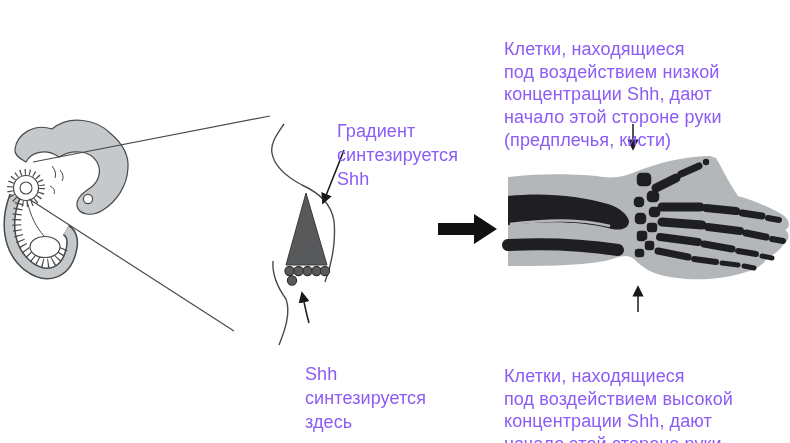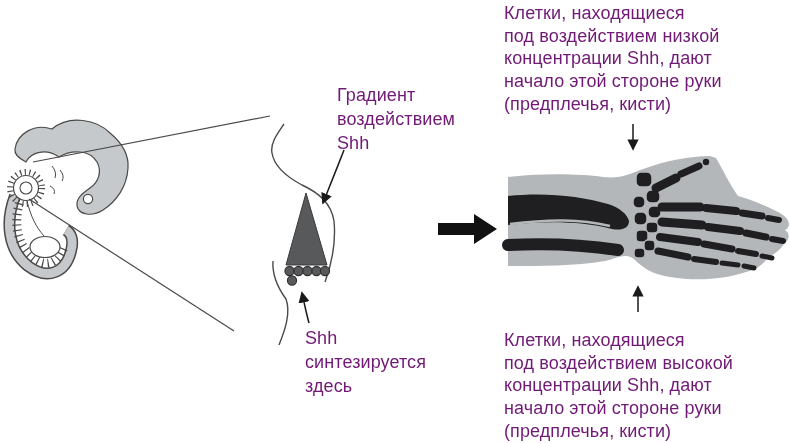--- a/index.html
+++ b/index.html
@@ -2,22 +2,22 @@
 <html><head>
 <meta charset="utf-8">
 <style>
   html,body{margin:0;padding:0;background:#fff;}
   .canvas{
     position:relative;width:790px;height:443px;background:#ffffff;
     font-family:"Liberation Sans",sans-serif;overflow:hidden;
   }
   .art{position:absolute;left:0;top:0;width:790px;height:443px;}
   .txt{
-    position:absolute;color:#701a75;white-space:pre-line;
-    font-size:18px;line-height:22.7px;letter-spacing:0.1px;
+    position:absolute;color:#8b5cf6;white-space:pre-line;
+    font-size:18px;line-height:22.7px;letter-spacing:0.1px;margin-top:36px;
   }
   .txt.mid{line-height:24px;}
   #note-low{left:504px;top:2px;}
   #note-high{left:504px;top:329px;}
   #label-gradient{left:337px;top:83px;}
   #label-source{left:305px;top:326px;}
 </style>
 </head>
 <body>
 
@@ -146,21 +146,21 @@
     <line x1="638" y1="312" x2="638" y2="287" stroke="#1a1a1a" stroke-width="1.5" marker-end="url(#ah)"></line>
   </svg>
 
   <div id="note-low" class="txt">Клетки, находящиеся
 под воздействием низкой
 концентрации Shh, дают
 начало этой стороне руки
 (предплечья, кисти)</div>
 
   <div id="label-gradient" class="txt mid">Градиент
-воздействием
+синтезируется
 Shh</div>
 
   <div id="label-source" class="txt mid">Shh
 синтезируется
 здесь</div>
 
   <div id="note-high" class="txt">Клетки, находящиеся
 под воздействием высокой
 концентрации Shh, дают
 начало этой стороне руки

